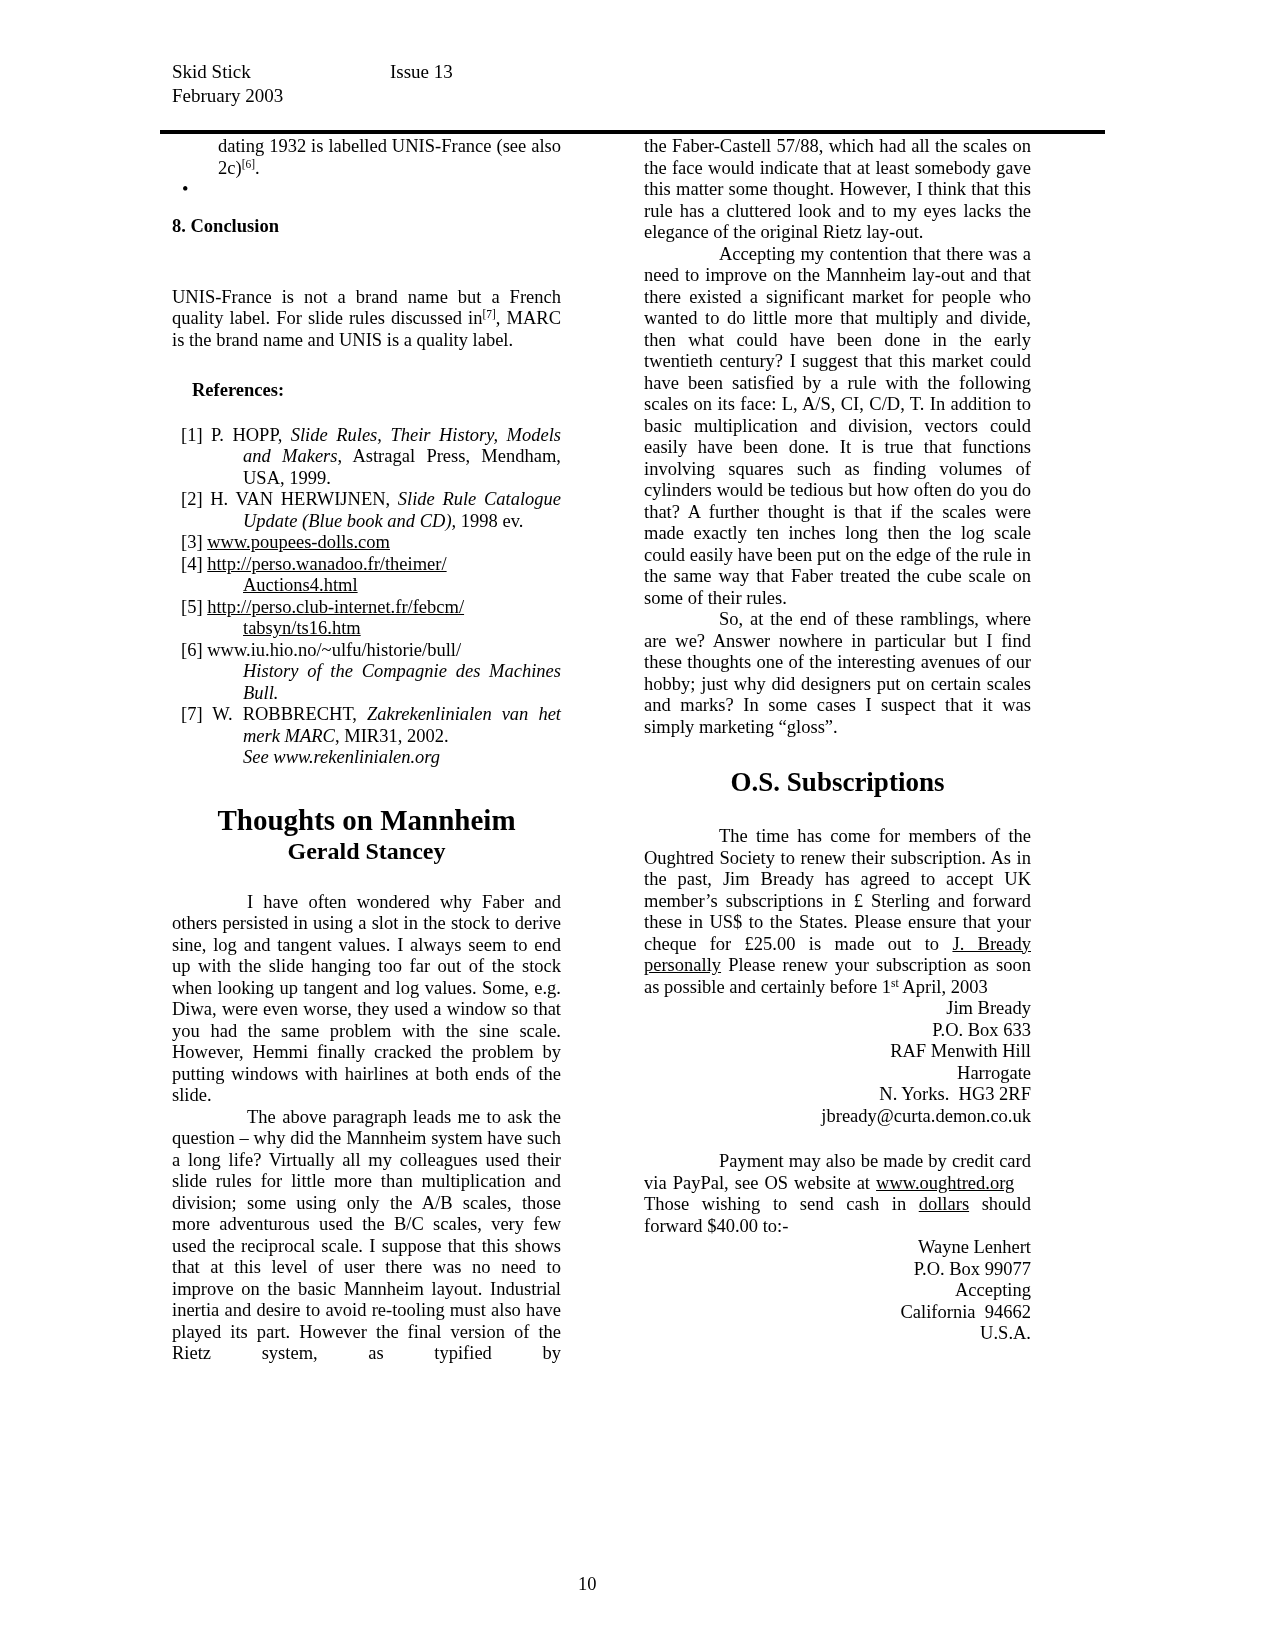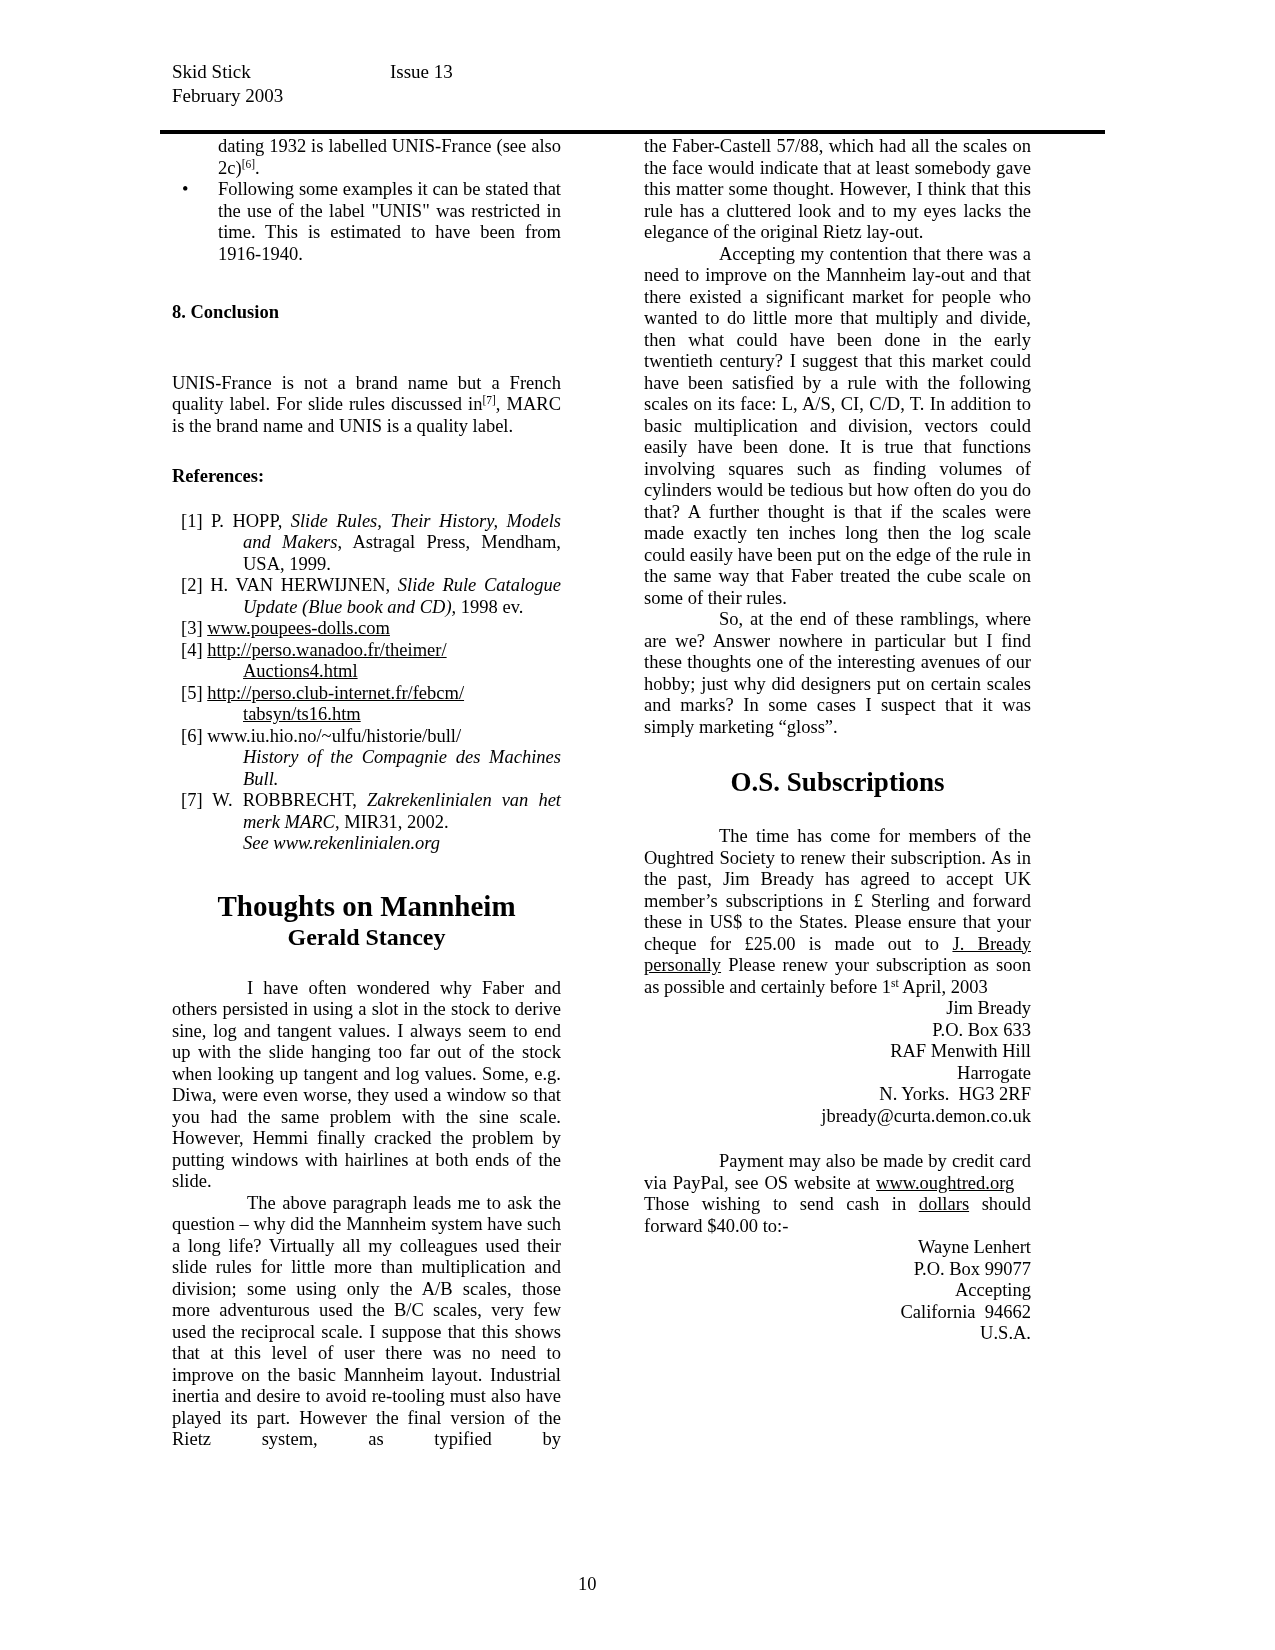--- a/index.html
+++ b/index.html
@@ -16,21 +16,21 @@
   
   .col{position:absolute;top:136px;text-align:justify;}
   .col-left{left:172px;width:389px;}
   .col-right{left:612px;width:387px;margin-left:32px;}
   
   .cont-item{margin-left:46px;text-align:justify;}
   .bullet-item{position:relative;padding-left:46px;text-align:justify;}
   .bullet-mark{position:absolute;left:10px;top:0;}
   
   .subhead{font-weight:bold;margin-top:37px;}
-  .subhead2{font-weight:bold;margin-top:29px;}
+  .subhead2{font-weight:bold;margin-top:29px;margin-left:20px;}
   .concl{margin-top:49px;text-align:justify;}
   
   .refs{margin-top:23px;margin-left:9px;}
   .ref{padding-left:62px;text-indent:-62px;text-align:left;overflow-wrap:break-word;}
   .ref.just{text-align:justify;}
   
   .art-title{font-weight:bold;font-size:29px;line-height:34px;text-align:center;margin-top:34px;text-indent:0;}
   .art-author{font-weight:bold;font-size:24px;line-height:25px;text-align:center;margin-top:2px;text-indent:0;}
   .para{text-indent:75px;text-align:justify;}
   .para.first{margin-top:28px;}
@@ -59,21 +59,20 @@
     </div>
     <div class="hrow">
       <span>February 2003</span>
     </div>
   </div>
 
   <div class="col col-left">
     <div class="cont-item"><span>dating 1932 is labelled UNIS-France (see also 2c)</span><sup>[6]</sup><span>.</span></div>
     <div class="bullet-item">
       <span class="bullet-mark">•</span>
-      <span>Following some examples it can be stated that the use of the label "UNIS" was restricted in time. This is estimated to have been from 1916-1940.</span>
     </div>
 
     <div class="subhead">8. Conclusion</div>
     <div class="concl"><span>UNIS-France is not a brand name but a French quality label. For slide rules discussed in</span><sup>[7]</sup><span>, MARC is the brand name and UNIS is a quality label.</span></div>
 
     <div class="subhead2">References:</div>
     <div class="refs">
       <div class="ref just"><span>[1] P. HOPP, </span><span class="it">Slide Rules, Their History, Models and Makers</span><span>, Astragal Press, Mendham, USA, 1999.</span></div>
       <div class="ref just"><span>[2] H. VAN HERWIJNEN, </span><span class="it">Slide Rule Catalogue Update (Blue book and CD),</span><span> 1998 ev.</span></div>
       <div class="ref"><span>[3] </span><span class="ul">www.poupees-dolls.com</span></div>

